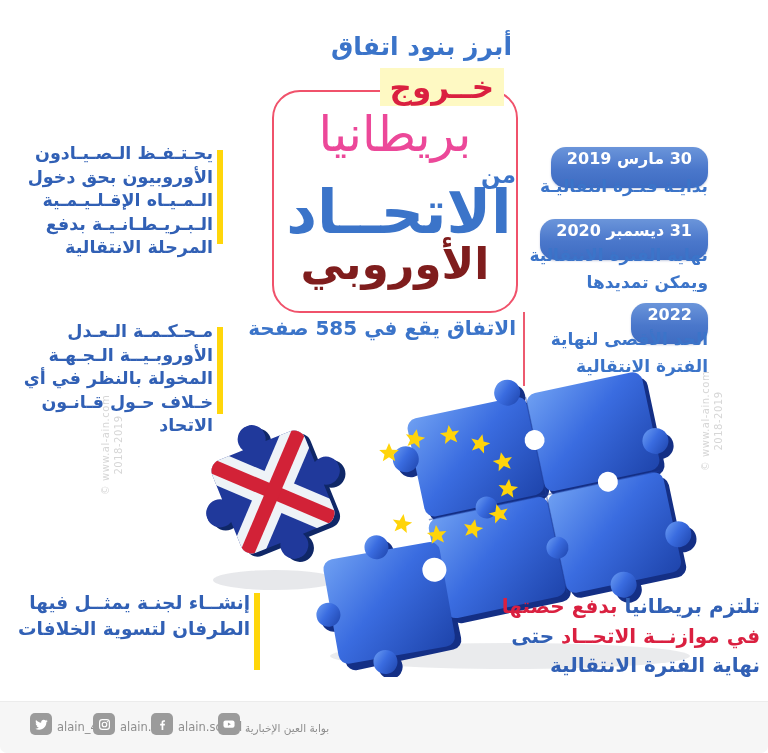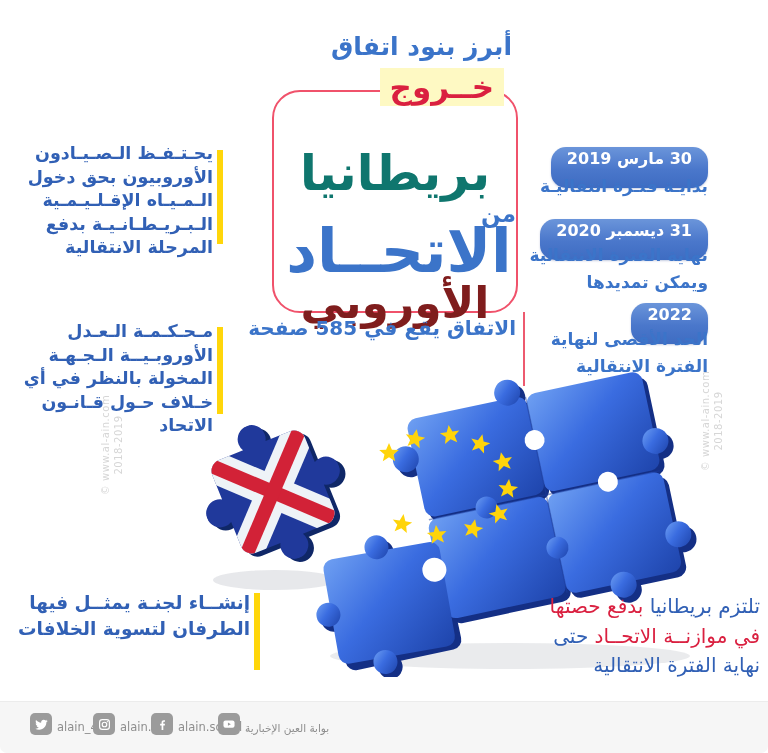--- a/index.html
+++ b/index.html
@@ -7,21 +7,21 @@
   .stage { position:relative; width:768px; height:753px; background:#ffffff; overflow:hidden;border-radius:7px; }
 
   .kicker { position:absolute; top:32px; right:256px; font-size:25px; font-weight:bold;
             color:#3b74c9; direction:rtl; white-space:nowrap; }
 
   .titlebox { position:absolute; left:272px; top:90px; width:246px; height:223px;
               border:2px solid #f0526b; border-radius:28px; direction:rtl; text-align:center; }
   .word-kharuj { position:absolute; top:-24px; right:12px; background:#fef9c3; padding:0 10px;
                  color:#da2040; font-size:31px; font-weight:bold; line-height:38px; }
   .t-inner { padding-top:16px; }
-  .t-brit   { font-size:49px; font-weight:bold; color:#0f766e; line-height:54px;margin-top:39px; }
+  .t-brit   { font-size:49px; font-weight:normal; color:#ec4899; line-height:54px; }
   .t-min    { font-size:23px; font-weight:bold; color:#3b74c9; line-height:26px;text-align:right; }
   .t-itihad { font-size:60px; font-weight:bold; color:#3b74c9; line-height:48px;padding-left:8px; }
   .t-urubi  { font-size:44px; font-weight:bold; color:#7f1d1d; line-height:56px; }
 
   .subtitle { position:absolute; top:316px; right:252px; font-size:20px; font-weight:bold;
               color:#3b74c9; direction:rtl; white-space:nowrap;margin-left:12px; }
 
   .callout-line { position:absolute; left:523px; top:312px; width:2px; height:74px; background:#ed5a6f; }
 
   .point { position:absolute; direction:rtl; text-align:right; color:#3160b5;
@@ -39,21 +39,21 @@
           background:linear-gradient(180deg,#6b95da 0%,#4a77cb 55%,#3e6cc2 100%);
           color:#fff; font-size:16px; font-weight:bold; white-space:nowrap;
           box-shadow:0 1px 2px rgba(30,60,140,.25); }
   .pr1 { top:147px; } .pr2 { top:219px; } .pr3 { top:303px; }
   .cap { position:absolute; right:60px; color:#3b74c9; font-weight:bold; font-size:17px;
          direction:rtl; white-space:nowrap; }
   .c1  { top:176px; } .c2a { top:245px; } .c2b { top:272px; }
   .c3a { top:329px; } .c3b { top:356px; }
 
   .commitment { position:absolute; right:8px; top:592px; direction:rtl; text-align:right;
-                font-size:20px; font-weight:normal; line-height:29.5px; white-space:nowrap; }
+                font-size:20px; font-weight:bold; line-height:29.5px; white-space:nowrap; }
   .cm-blue { color:#3160b5; } .cm-red { color:#da2040; }
 
   .puzzle-svg { position:absolute; left:180px; top:372px; }
 
   .wm { position:absolute; width:150px; text-align:center; color:#d6d6d6; font-size:10px;
         line-height:13px; letter-spacing:.5px; transform:rotate(-90deg); direction:ltr; }
   .wm-left  { left:37px;  top:432px; }
   .wm-right { left:637px; top:408px; }
 
   .footer { position:absolute; left:0; top:701px; width:768px; height:52px;

